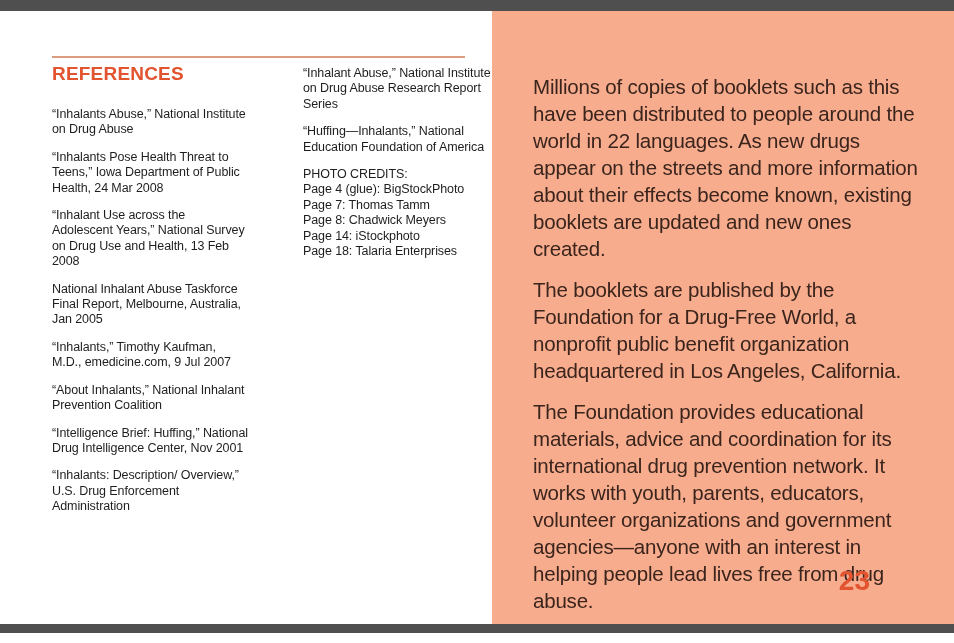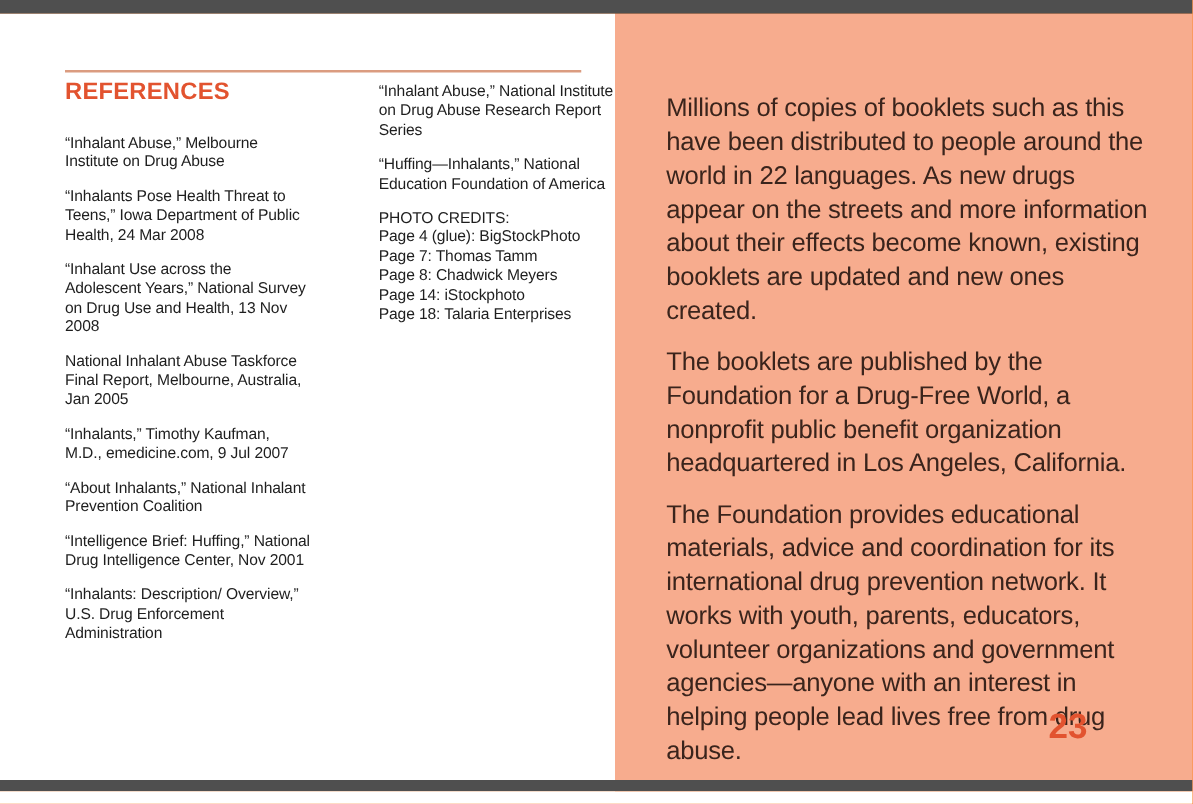--- a/index.html
+++ b/index.html
@@ -88,23 +88,23 @@
 
 <div class="canvas">
 
   <div class="bar top"></div>
 
   <div class="left-page">
     <div class="heading-rule"></div>
     <div class="refs-heading">REFERENCES</div>
 
     <div class="refs-col col1">
-      <p class="ref">“Inhalant Abuse,” Melbourne Institute on Drug Abuse</p>
+      <p class="ref">“Inhalants Abuse,” National Institute on Drug Abuse</p>
       <p class="ref">“Inhalants Pose Health Threat to Teens,” Iowa Department of Public Health, 24 Mar 2008</p>
-      <p class="ref">“Inhalant Use across the Adolescent Years,” National Survey on Drug Use and Health, 13 Nov 2008</p>
+      <p class="ref">“Inhalant Use across the Adolescent Years,” National Survey on Drug Use and Health, 13 Feb 2008</p>
       <p class="ref">National Inhalant Abuse Taskforce Final Report, Melbourne, Australia, Jan 2005</p>
       <p class="ref">“Inhalants,” Timothy Kaufman, M.D., emedicine.com, 9 Jul 2007</p>
       <p class="ref">“About Inhalants,” National Inhalant Prevention Coalition</p>
       <p class="ref">“Intelligence Brief: Huffing,” National Drug Intelligence Center, Nov 2001</p>
       <p class="ref">“Inhalants: Description/ Overview,” U.S. Drug Enforcement Administration</p>
     </div>
 
     <div class="refs-col col2">
       <p class="ref">“Inhalant Abuse,” National Institute on Drug Abuse Research Report Series</p>
       <p class="ref">“Huffing—Inhalants,” National Education Foundation of America</p>

